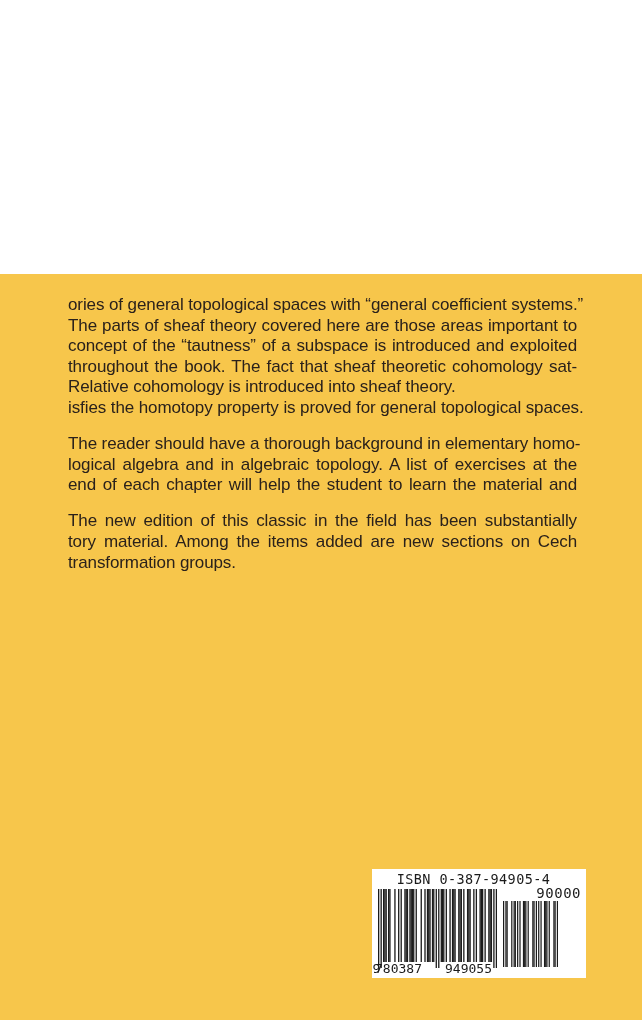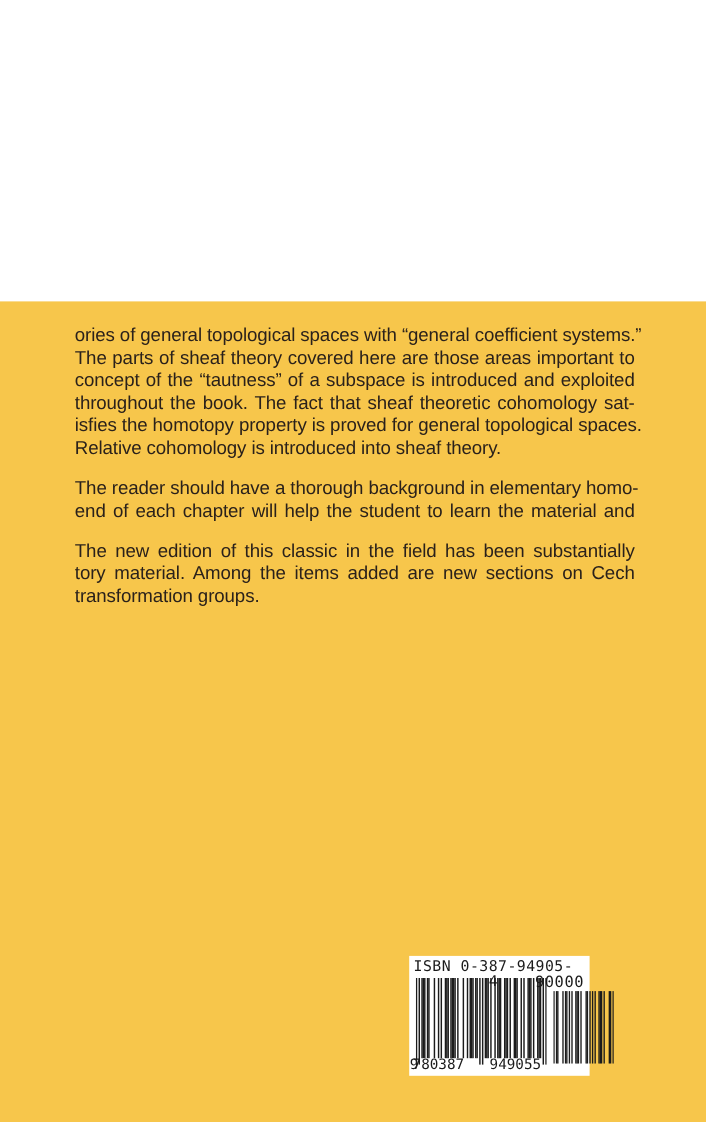--- a/index.html
+++ b/index.html
@@ -32,21 +32,21 @@
   }
   .para{margin:0 0 15.5px 0;}
   .line{
     text-align:justify;
     text-align-last:justify;
     white-space:nowrap;
     letter-spacing:-0.1px;
   }
   .line.last{text-align-last:left;}
   .barcode-box{
-    position:absolute;left:372px;top:869px;width:164px;height:109px;
+    position:absolute;left:372px;top:869px;width:214px;height:109px;
     background:var(--barcode-bg);
   }
   .isbn-label{
     position:absolute;top:4px;left:0;right:11px;
     text-align:center;
     font-family:"DejaVu Sans Mono","Liberation Mono",monospace;
     font-size:13.5px;letter-spacing:0.4px;line-height:13px;
     color:var(--bars);
   }
   .price-code{
@@ -72,25 +72,26 @@
 <div>
   <div class="white-top"></div>
 
   <div class="yellow-panel">
     <div class="synopsis">
         <div class="para">
           <div class="line">ories of general topological spaces with “general coefficient systems.”</div>
           <div class="line">The parts of sheaf theory covered here are those areas important to</div>
           <div class="line">concept of the “tautness” of a subspace is introduced and exploited</div>
           <div class="line">throughout the book. The fact that sheaf theoretic cohomology sat-</div>
+          <div class="line last">Relative cohomology is introduced into sheaf theory.</div>
           <div class="line">isfies the homotopy property is proved for general topological spaces.</div>
-          <div class="line last">Relative cohomology is introduced into sheaf theory.</div>
         </div>
         <div class="para">
           <div class="line">The reader should have a thorough background in elementary homo-</div>
+          <div class="line">logical algebra and in algebraic topology. A list of exercises at the</div>
           <div class="line">end of each chapter will help the student to learn the material and</div>
         </div>
         <div class="para">
           <div class="line">The new edition of this classic in the field has been substantially</div>
           <div class="line">tory material. Among the items added are new sections on Cech</div>
           <div class="line last">transformation groups.</div>
         </div>
       </div>
   </div>
 

